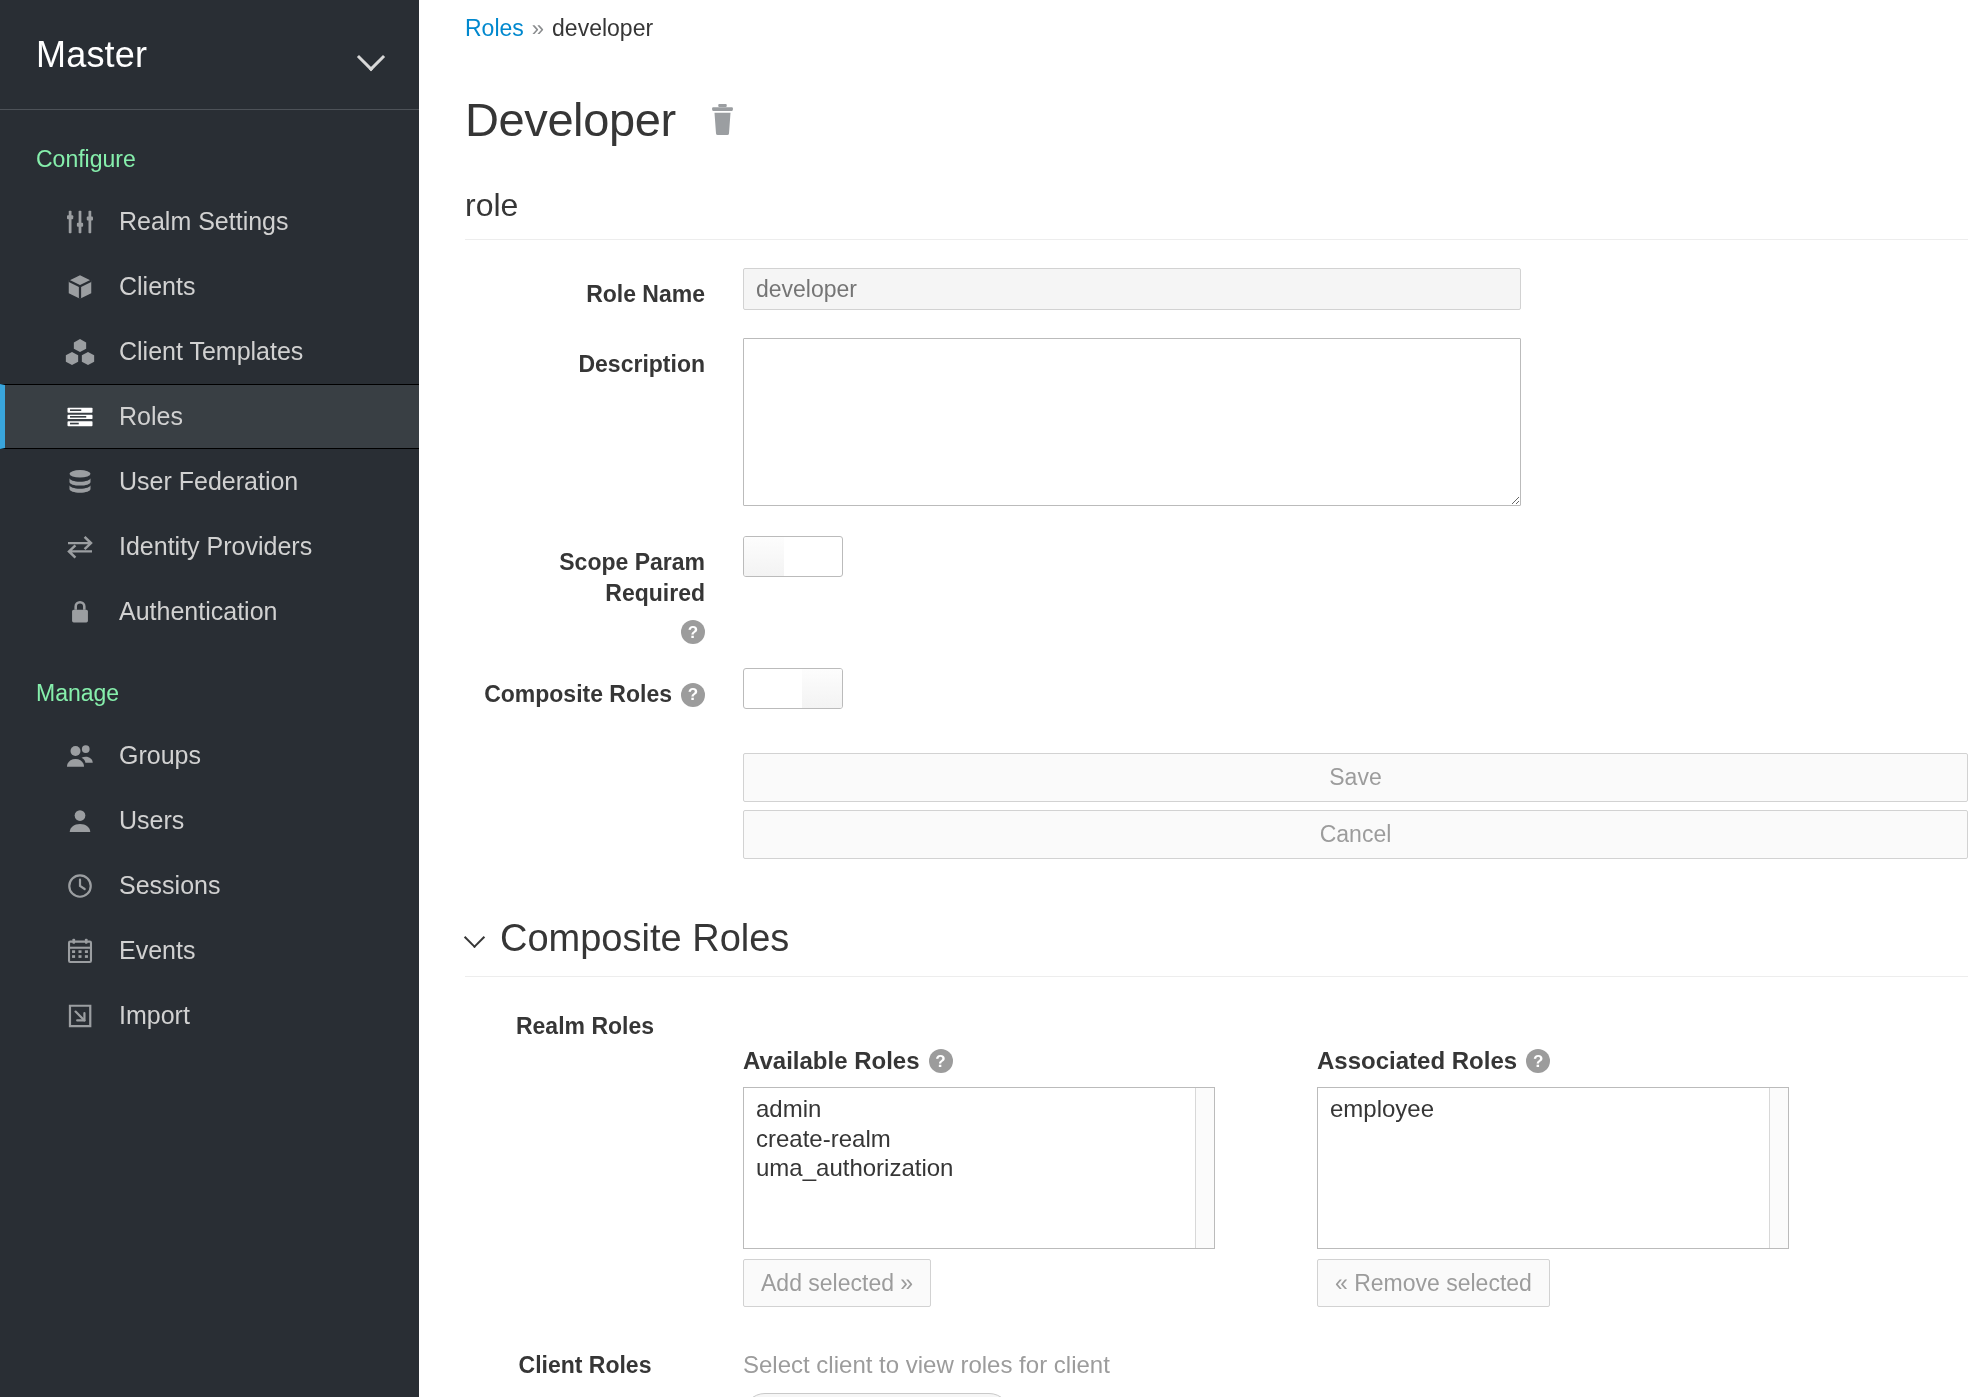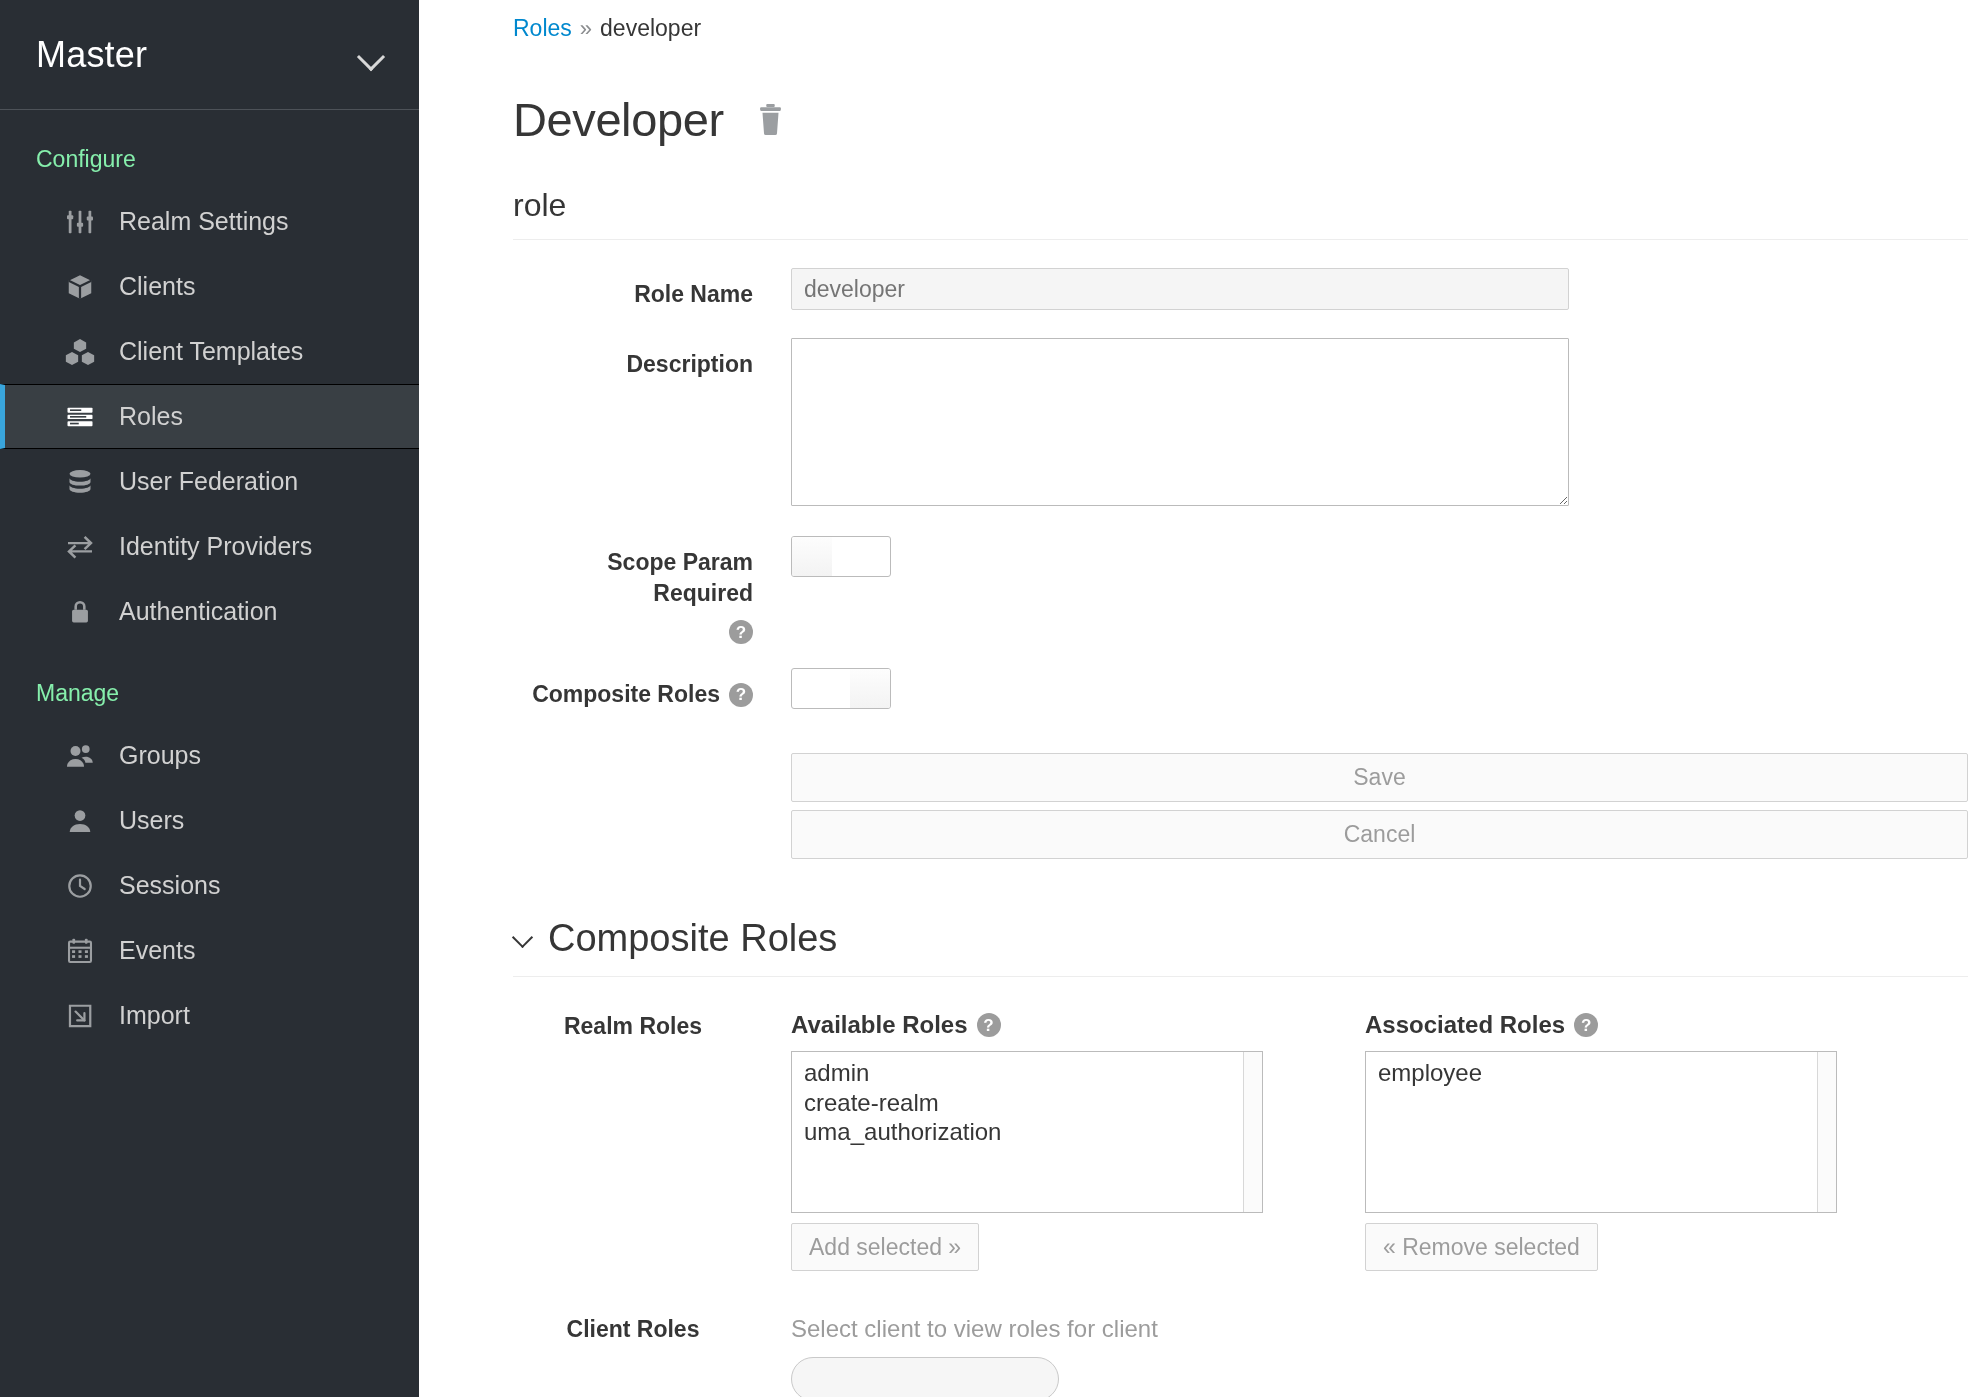--- a/index.html
+++ b/index.html
@@ -3,21 +3,21 @@
 <meta charset="utf-8">
 <style>
   * { box-sizing: border-box; }
   html, body {
     margin: 0; padding: 0;
     width: 1968px; height: 1397px;
     overflow: hidden;
     background: #ffffff;
     font-family: "Liberation Sans", sans-serif;
   }
-  #app { display: flex; width: 1968px; height: 1397px; gap: 48px; }
+  #app { display: flex; width: 1968px; height: 1397px; }
 
   
   #sidebar {
     width: 419px;
     min-width: 419px;
     background: #292e34;
     height: 1397px;
     color: #d1d1d1;
     position: relative;
   }
@@ -295,20 +295,21 @@
   .dl-col { margin-left: 38px; }
   .dl-col.right { margin-left: 102px; }
   .dl-title {
     font-size: 24px;
     font-weight: bold;
     color: #363636;
     margin-bottom: 12px;
     display: flex;
     align-items: center;
     gap: 9px;
+    margin-top: 36px;
   }
   .listbox {
     width: 472px;
     height: 162px;
     border: 1px solid #bbbbbb;
     background: #ffffff;
     padding: 6px 0 0 0;
     position: relative;
     overflow: hidden;
   }

